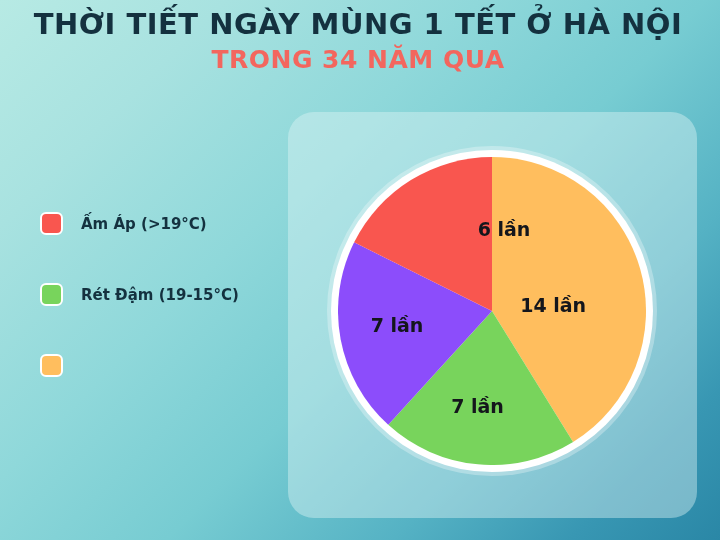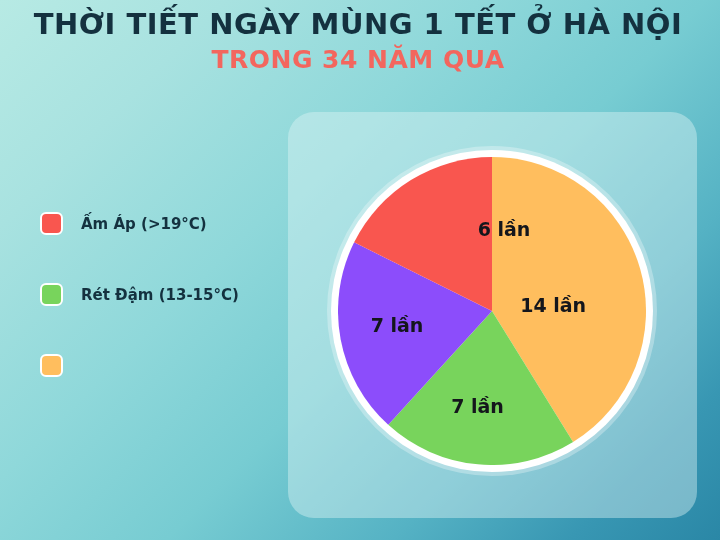--- a/index.html
+++ b/index.html
@@ -131,18 +131,18 @@
     <div class="slice-label" style="left: 125px; top: 78.89px; margin-left: 48px;">6 lần</div>
   </div>
 
 <div id="legend">
     <div class="legend-item">
       <span class="legend-swatch" style="background: rgb(249, 86, 79);"></span>
       <span class="legend-label">Ấm Áp (&gt;19°C)</span>
     </div>
     <div class="legend-item">
       <span class="legend-swatch" style="background: rgb(120, 212, 92);"></span>
-      <span class="legend-label">Rét Đậm (13-15°C)</span>
+      <span class="legend-label">Rét Đậm (19-15°C)</span>
     </div>
     <div class="legend-item">
       <span class="legend-swatch" style="background: rgb(255, 190, 94);"></span>
     </div>
   </div>
 
 </body></html>

